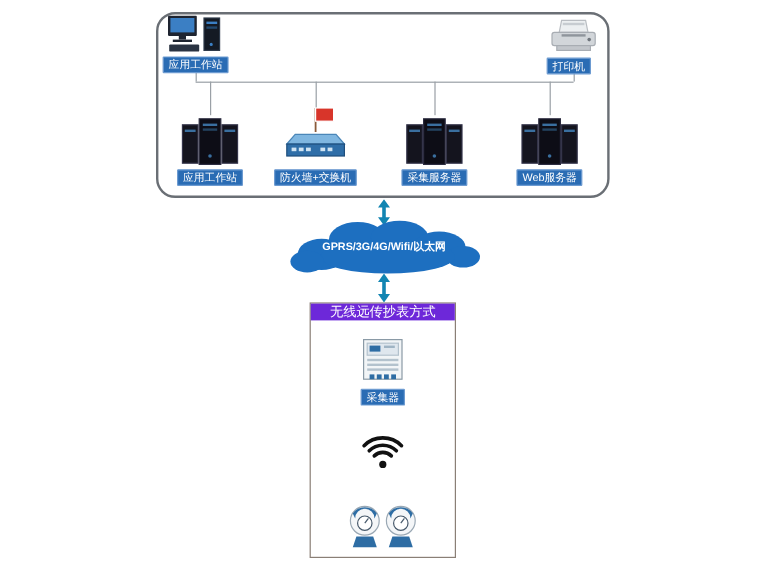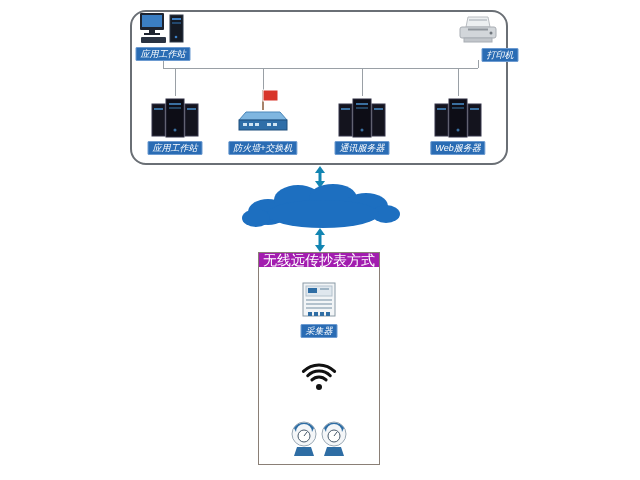--- a/index.html
+++ b/index.html
@@ -11,28 +11,28 @@
   .top-box{
     position:absolute;left:130px;top:10px;width:378px;height:155px;
     border:2px solid #6a6f75;border-radius:16px;background:#ffffff;box-sizing:border-box;
   }
   
   .meter-box{
     position:absolute;left:258px;top:252px;width:122px;height:213px;
     border:1px solid #8a7f76;background:#ffffff;box-sizing:border-box;
   }
   .meter-box-header{
-    position:absolute;left:0;top:0;right:0;height:14px;background:#a21caf;color:#fff;
-    font-size:14px;line-height:14px;text-align:center;white-space:nowrap;
+    position:absolute;left:0;top:0;right:0;height:14px;background:#6d28d9;color:#fff;
+    font-size:11px;line-height:14px;text-align:center;white-space:nowrap;
   }
   
   .node-label{
     position:absolute;transform:translateX(-50%);
     background:#2a6cb4;color:#ffffff;font-size:9px;line-height:12px;
-    padding:0 4px;white-space:nowrap;border:1px solid #6d9bd1;border-radius:1px;font-style:italic;
+    padding:0 4px;white-space:nowrap;border:1px solid #6d9bd1;border-radius:1px;
   }
   
   .vline{position:absolute;width:1px;background:#9aa0a6;}
   .hline{position:absolute;height:1px;background:#9aa0a6;}
   .icon{position:absolute;}
   .cloud-wrap{position:absolute;left:238px;top:180px;width:164px;height:50px;}
   .cloud-text{
     position:absolute;left:0;right:0;top:19px;text-align:center;color:#ffffff;
     font-size:9px;font-weight:bold;white-space:nowrap;
   }
@@ -71,21 +71,21 @@
   <div class="icon" style="left:458px;top:15px;">
     <svg width="40" height="30" viewBox="0 0 40 30">
       <polygon points="10,2 30,2 32,12 8,12" fill="#eceff1" stroke="#b9bdc2"></polygon>
       <rect x="11" y="4" width="18" height="2" fill="#c7ccd1"></rect>
       <rect x="2" y="12" width="36" height="11" rx="2" fill="#d2d6da" stroke="#a8adb3"></rect>
       <rect x="10" y="13.5" width="20" height="2" fill="#8f959c"></rect>
       <circle cx="33" cy="18" r="1.5" fill="#70767d"></circle>
       <rect x="6" y="23" width="28" height="4" fill="#c2c6cb" stroke="#a8adb3"></rect>
     </svg>
   </div>
-  <div class="node-label" style="left:500px;top:48px;">打印机</div>
+  <div class="node-label" style="left:474px;top:48px;">打印机</div>
 
   <div class="icon" style="left:151px;top:96px;">
     <svg width="48" height="42" viewBox="0 0 48 42">
       <rect x="1" y="8" width="13" height="32" fill="#14141e" stroke="#34344a"></rect>
       <rect x="34" y="8" width="13" height="32" fill="#14141e" stroke="#34344a"></rect>
       <rect x="15" y="3" width="18" height="38" fill="#0d0d16" stroke="#2c2c40"></rect>
       <rect x="18" y="7" width="12" height="2" fill="#3a6f9f"></rect>
       <rect x="18" y="11" width="12" height="2" fill="#24435f"></rect>
       <rect x="3" y="12" width="9" height="2" fill="#3a6f9f"></rect>
       <rect x="36" y="12" width="9" height="2" fill="#3a6f9f"></rect>
@@ -114,21 +114,21 @@
       <rect x="1" y="8" width="13" height="32" fill="#14141e" stroke="#34344a"></rect>
       <rect x="34" y="8" width="13" height="32" fill="#14141e" stroke="#34344a"></rect>
       <rect x="15" y="3" width="18" height="38" fill="#0d0d16" stroke="#2c2c40"></rect>
       <rect x="18" y="7" width="12" height="2" fill="#3a6f9f"></rect>
       <rect x="18" y="11" width="12" height="2" fill="#24435f"></rect>
       <rect x="3" y="12" width="9" height="2" fill="#3a6f9f"></rect>
       <rect x="36" y="12" width="9" height="2" fill="#3a6f9f"></rect>
       <circle cx="24" cy="34" r="1.5" fill="#3a6f9f"></circle>
     </svg>
   </div>
-  <div class="node-label" style="left:362px;top:141px;">通讯服务器</div>
+  <div class="node-label" style="left:362px;top:141px;">采集服务器</div>
 
   <div class="icon" style="left:434px;top:96px;">
     <svg width="48" height="42" viewBox="0 0 48 42">
       <rect x="1" y="8" width="13" height="32" fill="#14141e" stroke="#34344a"></rect>
       <rect x="34" y="8" width="13" height="32" fill="#14141e" stroke="#34344a"></rect>
       <rect x="15" y="3" width="18" height="38" fill="#0d0d16" stroke="#2c2c40"></rect>
       <rect x="18" y="7" width="12" height="2" fill="#3a6f9f"></rect>
       <rect x="18" y="11" width="12" height="2" fill="#24435f"></rect>
       <rect x="3" y="12" width="9" height="2" fill="#3a6f9f"></rect>
       <rect x="36" y="12" width="9" height="2" fill="#3a6f9f"></rect>
@@ -150,20 +150,21 @@
       <g fill="#1d6fc0">
         <ellipse cx="30" cy="32" rx="20" ry="13"></ellipse>
         <ellipse cx="60" cy="20" rx="24" ry="15"></ellipse>
         <ellipse cx="95" cy="18" rx="24" ry="14"></ellipse>
         <ellipse cx="128" cy="26" rx="22" ry="13"></ellipse>
         <ellipse cx="148" cy="34" rx="14" ry="9"></ellipse>
         <ellipse cx="85" cy="34" rx="56" ry="14"></ellipse>
         <ellipse cx="18" cy="38" rx="14" ry="9"></ellipse>
       </g>
     </svg>
+    <div class="cloud-text">GPRS/3G/4G/Wifi/以太网</div>
   </div>
 
   <div class="arrow" style="left:313px;top:228px;">
     <svg width="14" height="24" viewBox="0 0 14 24">
       <line x1="7" y1="5" x2="7" y2="19" stroke="#1285b2" stroke-width="3"></line>
       <polygon points="7,0 2,7 12,7" fill="#1285b2"></polygon>
       <polygon points="7,24 2,17 12,17" fill="#1285b2"></polygon>
     </svg>
   </div>
 

